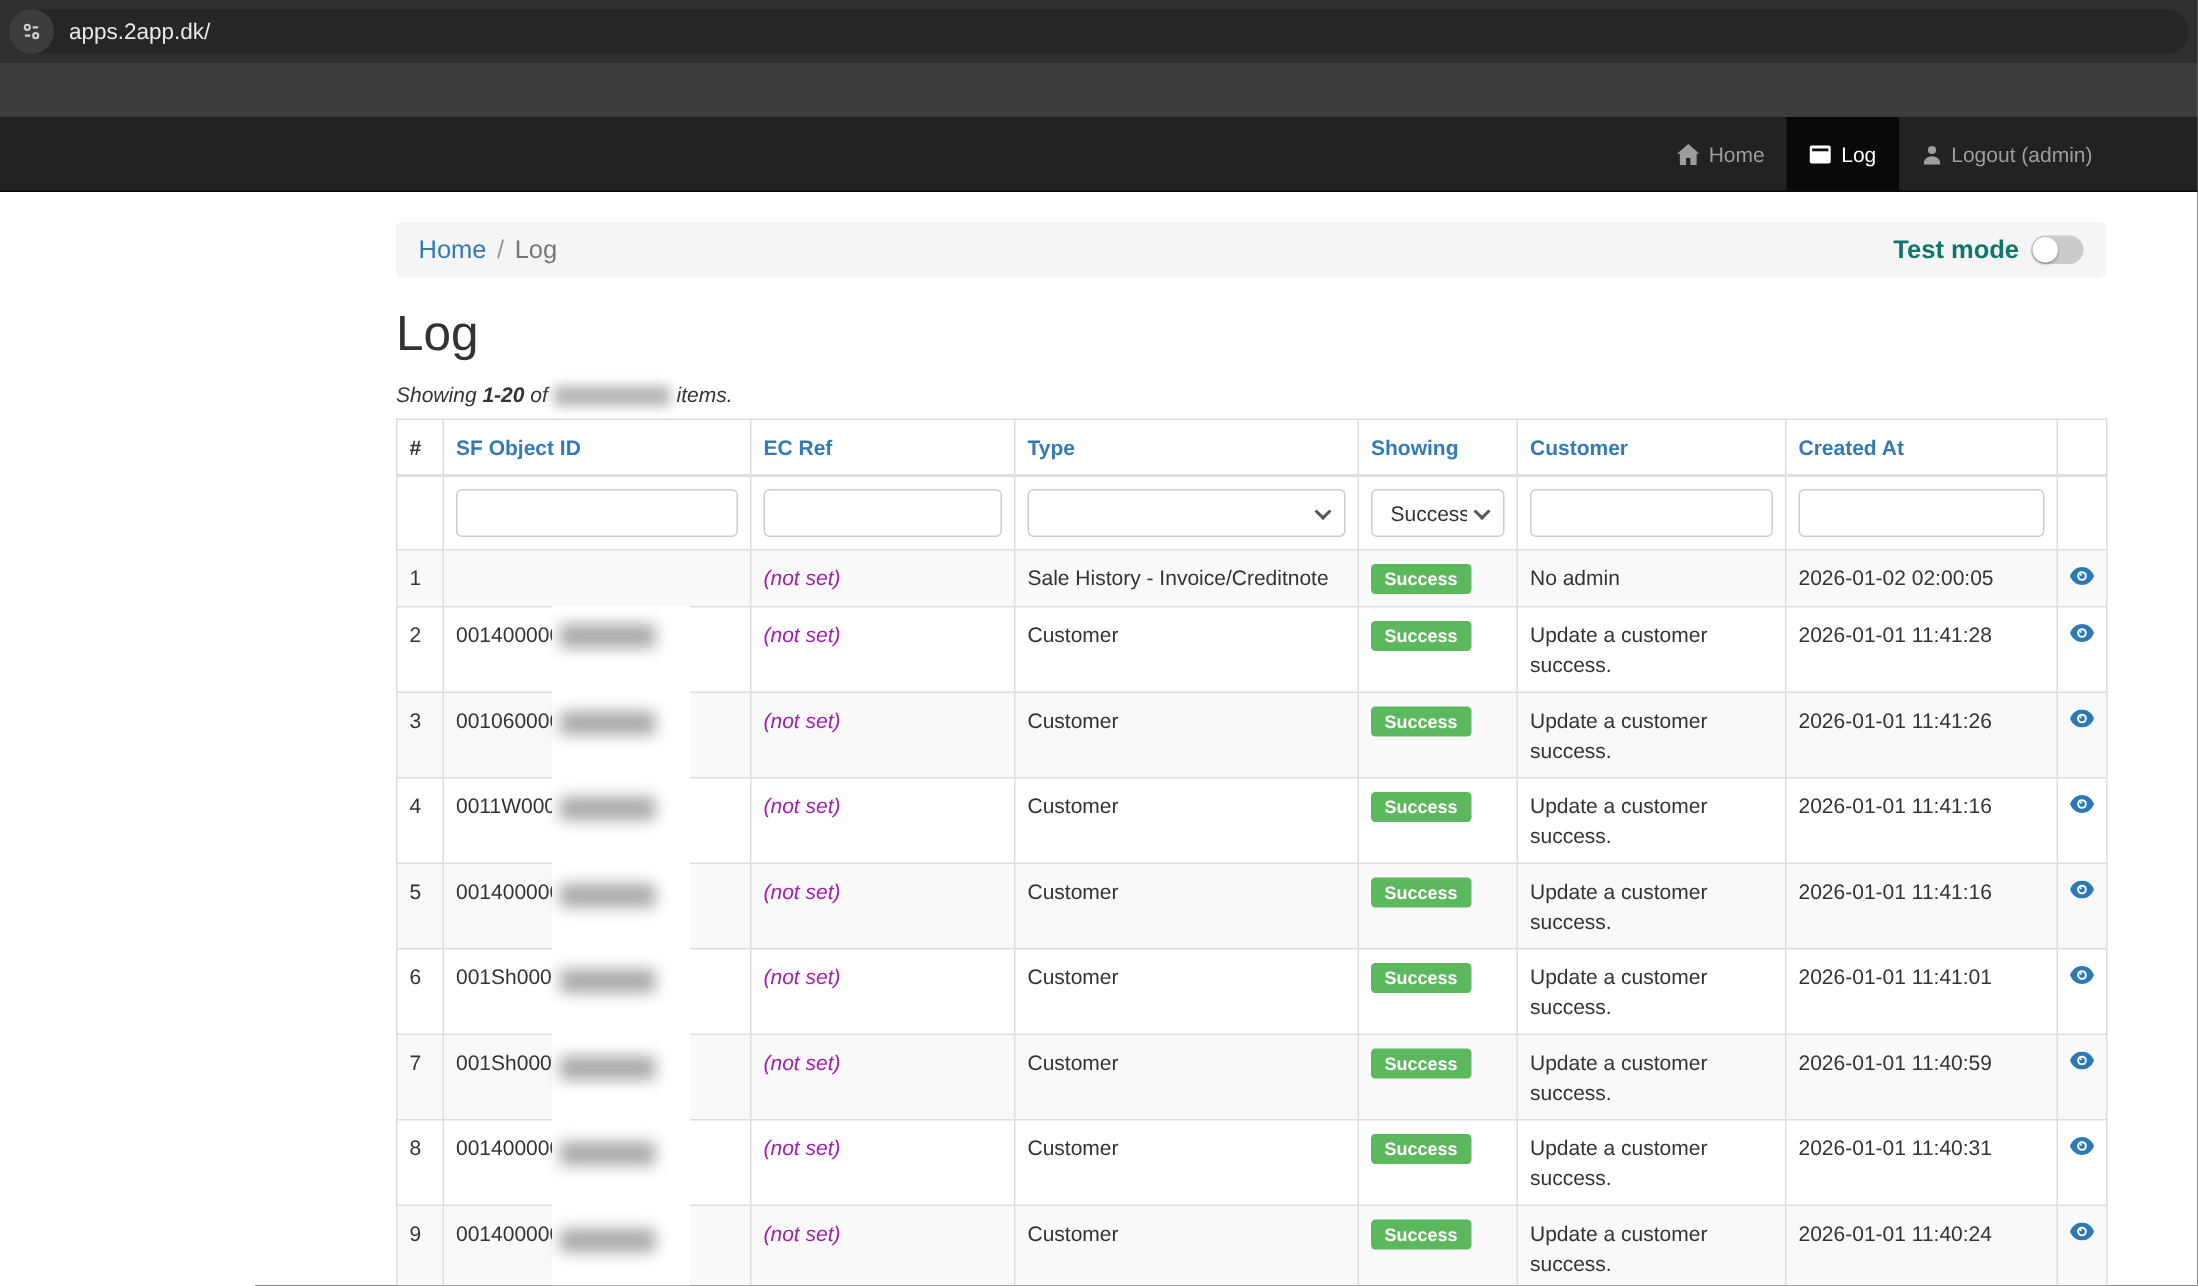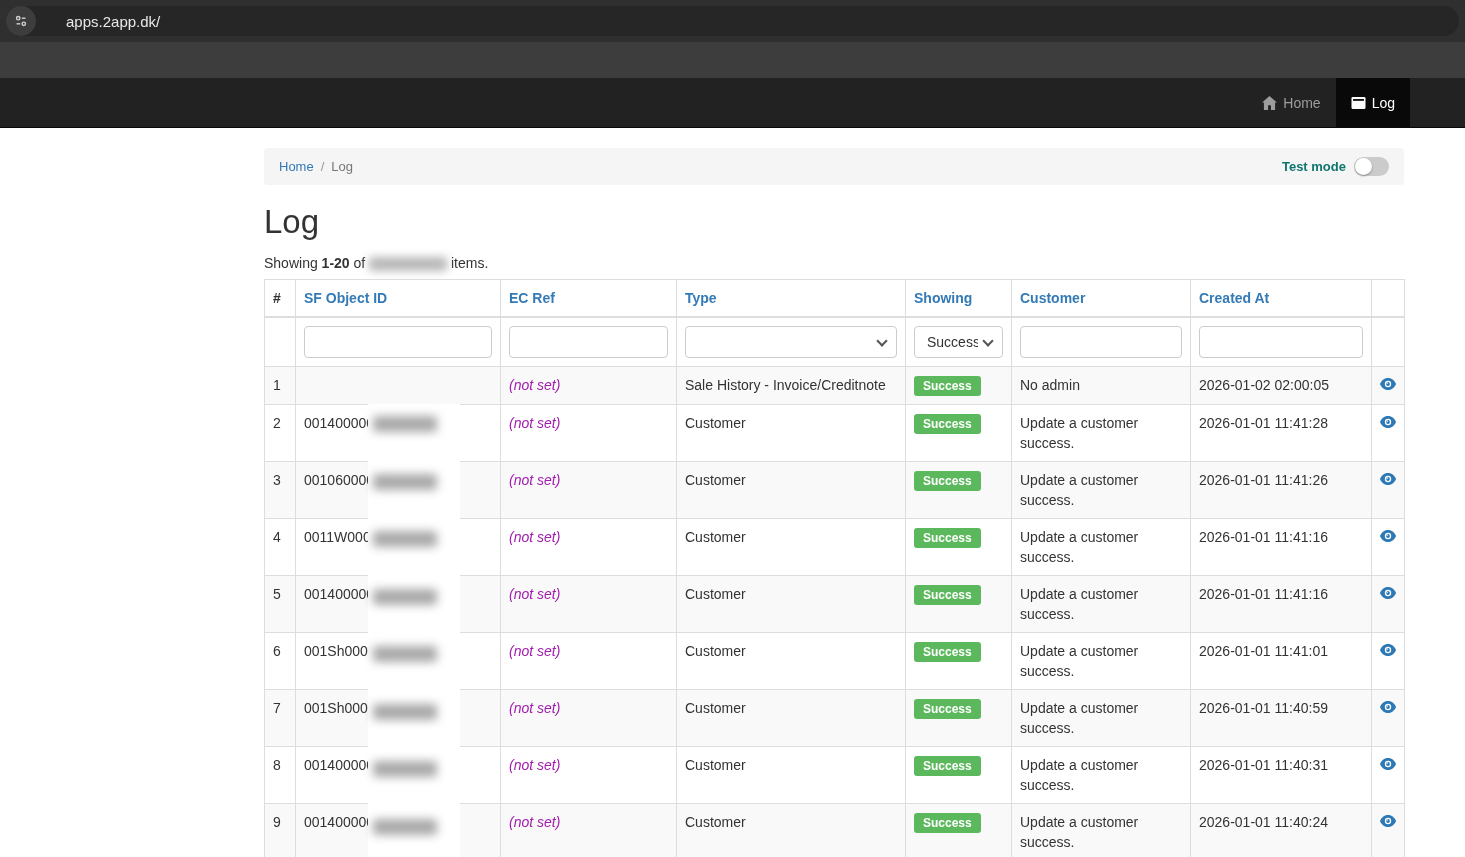--- a/index.html
+++ b/index.html
@@ -5,52 +5,52 @@
   * { box-sizing: border-box; margin: 0; padding: 0; }
   html,body { width:1465px; height:857px; overflow:hidden; background:#2f2f2f;
     font-family:"Liberation Sans", sans-serif; }
 
   
   .chrome-bar { height:42px; background:#2f2f2f; padding:6px; }
   .url-pill { height:30px; background:#262626; border-radius:15px;
     display:flex; align-items:center; }
   .tune-circle { width:30px; height:30px; border-radius:50%; background:#3d3d3d;
     display:flex; align-items:center; justify-content:center; flex:0 0 auto; }
-  .url-text { color:#e8e8e8; font-size:15px; margin-left:30px; }
+  .url-text { color:#e8e8e8; font-size:15px; margin-left:10px; }
   .bookmarks-strip { height:36px; background:#3d3d3d; }
 
   
   .navbar { height:50px; background:#222; border-bottom:1px solid #080808;
     display:flex; justify-content:flex-end; }
   .nav-items { display:flex; margin-right:55px; }
   .nav-item { display:flex; align-items:center; gap:6px; padding:0 15px;
     color:#9d9d9d; font-size:14px; text-decoration:none; cursor:pointer; }
   .nav-item.active { background:#090909; color:#fff; }
   .nav-item svg { display:block; }
 
   
   .page { height:729px; background:#fff; overflow:hidden; }
   .container { width:1140px; margin-left:264px; position:relative; }
 
   .breadcrumb-bar { margin-top:20px; height:37px; background:#f5f5f5;
     border-radius:4px; display:flex; align-items:center;
-    justify-content:space-between; padding:0 15px; font-size:13px; }
+    justify-content:space-between; padding:0 15px; font-size:17px; }
   .crumbs a { color:#337ab7; text-decoration:none; cursor:pointer; }
   .crumb-sep { color:#999; margin:0 7px; }
   .crumb-current { color:#777; }
   .testmode { display:flex; align-items:center; gap:8px; }
   .testmode-label { font-weight:bold; color:#0f766e; }
   .switch { width:35px; height:19px; background:#cbcbcb; border-radius:10px;
     position:relative; cursor:pointer; flex:0 0 auto; }
   .switch .knob { position:absolute; left:1px; top:1px; width:17px; height:17px;
     background:#fff; border-radius:50%; box-shadow:0 1px 2px rgba(0,0,0,.35); }
 
   h1.page-title { font-size:33px; font-weight:normal; color:#333;
     margin:18px 0 14px; }
-  .summary { font-size:14px; color:#333; margin-bottom:8px; }
+  .summary { font-size:14px; color:#333; margin-bottom:8px;font-style:italic; }
   .summary b { font-weight:bold; }
   .blur-chip { display:inline-block; width:78px; height:14px; background:#b8b8b8;
     filter:blur(4px); border-radius:2px; vertical-align:middle; }
 
   
   .table-wrap { position:relative; }
   table.grid { width:1140px; border-collapse:collapse; font-size:14px;
     color:#333; table-layout:fixed; }
   .grid th, .grid td { border:1px solid #ddd; padding:8px; text-align:left;
     vertical-align:top; line-height:20px; }
@@ -114,20 +114,29 @@
       <span>Home</span>
     </a>
     <a class="nav-item active">
       <span>
         <svg width="15" height="14" viewBox="0 0 16 15">
             <rect x="0.5" y="1" width="15" height="13" rx="1.5" fill="#fff"></rect>
             <rect x="2.2" y="3.2" width="11.6" height="2" fill="#111"></rect>
           </svg>
       </span>
       <span>Log</span>
+    </a>
+    <a class="nav-item">
+      <span>
+        <svg width="14" height="14" viewBox="0 0 16 16" fill="currentColor">
+            <circle cx="8" cy="4.6" r="3.1"></circle>
+            <path d="M1.8 15c0-3.4 2.8-5.6 6.2-5.6s6.2 2.2 6.2 5.6v0.6H1.8z"></path>
+          </svg>
+      </span>
+      <span>Logout (admin)</span>
     </a>
   </div>
 </nav>
 
 <div class="page">
   <div class="container">
 
     <div class="breadcrumb-bar">
       <div class="crumbs">
         <a>Home</a><span class="crumb-sep">/</span><span class="crumb-current">Log</span>

